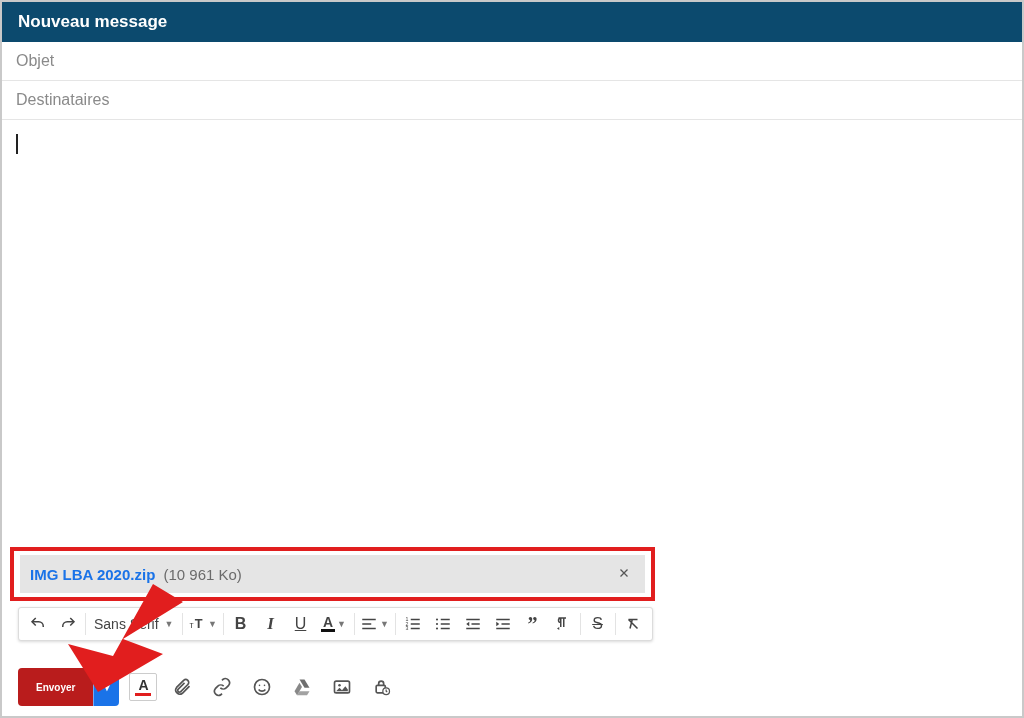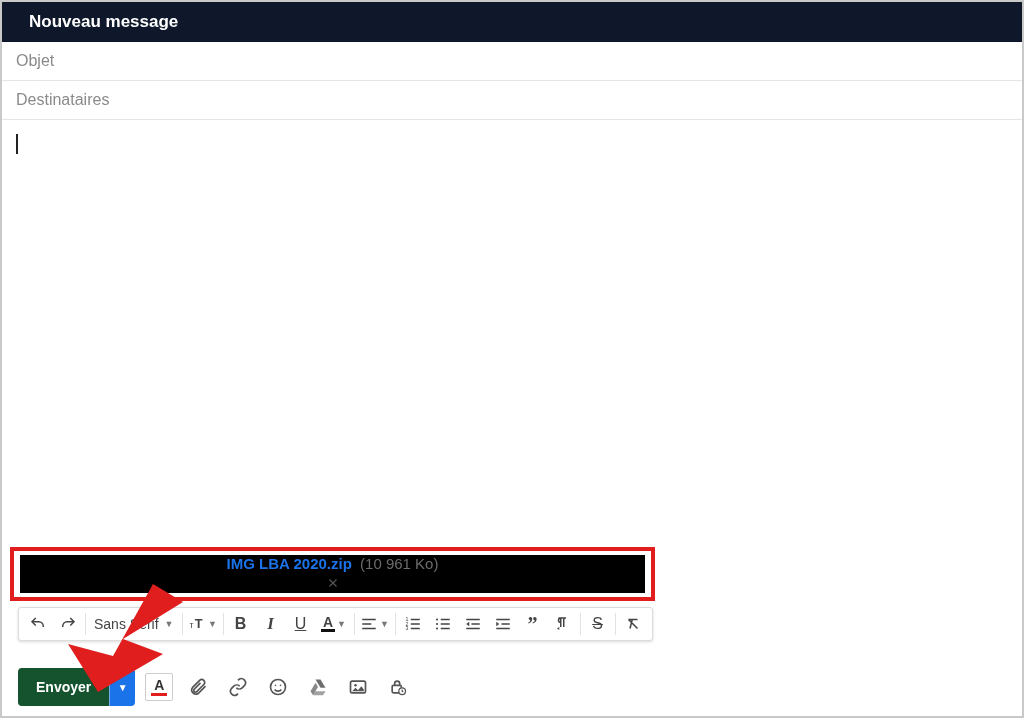--- a/index.html
+++ b/index.html
@@ -1,27 +1,27 @@
 <!DOCTYPE html>
 <html><head>
 <meta charset="utf-8">
 <style>
   * { box-sizing: border-box; margin: 0; padding: 0; }
   html, body { width: 1024px; height: 718px; font-family: Arial, Helvetica, sans-serif; background: #fff; overflow: hidden; }
   .frame { position: relative; width: 1024px; height: 718px; border: 2px solid #c9c9c9; }
-  .titlebar { background: #0f172a; color: #fff; font-weight: 700; padding: 10px 27px; font-size: 17px; }
+  .titlebar { background: #0c4a6e; color: #fff; font-weight: 700; padding: 10px 16px; font-size: 17px; }
   .field-row { padding: 10px 14px; border-bottom: 1px solid #e5e5e5; }
   .field-input { width: 100%; border: none; outline: none; font-size: 16px; background: transparent; color: #333; }
   .field-input::placeholder { color: #8a8a8a; }
   .body-area { flex: 1; padding: 14px; }
   .cursor-bar { display: inline-block; width: 0; height: 20px; border-left: 2px solid #222; vertical-align: middle; }
 
   
   .attachment-wrap { position: absolute; left: 8px; top: 545px; width: 645px; border: 4px solid #e11e1e; padding: 4px 6px; }
-  .attachment-chip { display: flex; align-items: center; justify-content: space-between; background: #000000; height: 38px; padding: 0 10px; font-size: 15px; flex-direction: column; }
+  .attachment-chip { display: flex; align-items: center; justify-content: space-between; background: #e5e5e5; height: 38px; padding: 0 10px; font-size: 15px; }
   .attachment-left .file-name { color: #1a73e8; font-weight: 700; }
   .attachment-left .file-size { color: #6b6b6b; margin-left: 4px; }
   .attachment-close { color: #555; cursor: pointer; padding: 4px; }
 
   
   .format-toolbar {
     position: absolute; left: 16px; top: 605px; height: 34px;
     background: #fff; border: 1px solid #dcdcdc; border-radius: 3px;
     box-shadow: 0 1px 3px rgba(0,0,0,0.15);
     display: flex; align-items: center; padding: 0 4px;
@@ -31,21 +31,21 @@
   .tb-sep { width: 1px; height: 22px; background: #e3e3e3; margin: 0 2px; }
   .tb-font-group { display: flex; align-items: center; padding: 0 6px; color: #444; cursor: pointer; gap: 4px; }
   .tb-font-label { font-size: 14px; white-space: nowrap; }
   .tb-caret { font-size: 9px; color: #777; margin-left: 2px; }
   .tb-btn svg { width: 18px; height: 18px; }
   .tb-btn.wide { width: 36px; }
 
   
   .bottom-row { position: absolute; left: 16px; top: 666px; display: flex; align-items: center; gap: 10px; }
   .send-group { display: flex; align-items: stretch; height: 38px; }
-  .send-btn { background: #14532d; color: #fff; border: none; font-weight: 700; font-size: 14px; padding: 0 18px; border-radius: 4px 0 0 4px; cursor: pointer; }
+  .send-btn { background: #b91c1c; color: #fff; border: none; font-weight: 700; font-size: 10px; padding: 0 18px; border-radius: 4px 0 0 4px; cursor: pointer; }
   .send-more { background: #1a73e8; color: #fff; width: 26px; display: flex; align-items: center; justify-content: center; border-left: 1px solid rgba(255,255,255,0.4); border-radius: 0 4px 4px 0; cursor: pointer; }
   .send-more .caret { font-size: 10px; }
   .bottom-icon { width: 30px; height: 30px; display: flex; align-items: center; justify-content: center; color: #555; cursor: pointer; }
   .bottom-icon svg { width: 20px; height: 20px; }
   .text-color-icon { display:flex; flex-direction: column; align-items: center; justify-content: center; border:1px solid #ccc; border-radius:2px; width:28px; height:28px; }
   .text-color-icon .letter { font-weight:700; font-size:14px; line-height:14px; color:#333;}
   .text-color-icon .bar { width:16px; height:3px; background:#e11e1e; margin-top:1px;}
 
   
   .arrow-annot { position: absolute; left: 66px; top: 582px; width: 120px; height: 110px; z-index: 5; pointer-events: none; }

